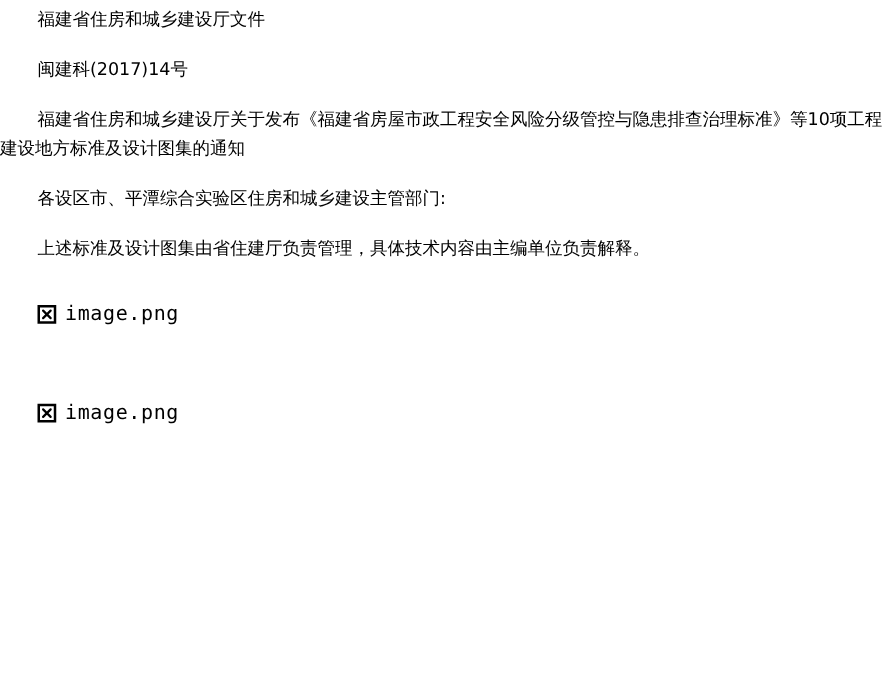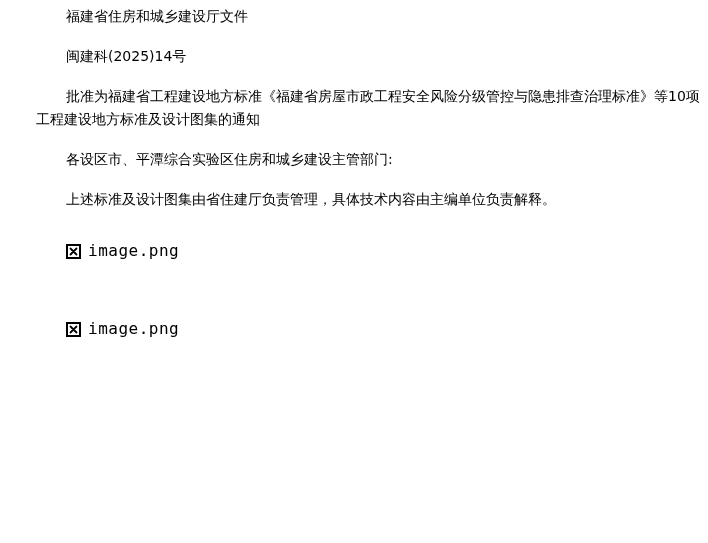--- a/index.html
+++ b/index.html
@@ -13,21 +13,20 @@
     background: #ffffff;
     color: #000000;
     font-family: "DejaVu Sans", "Liberation Sans", sans-serif;
     font-size: 14px;
   }
   .doc p {
     margin: 17px 0;
     line-height: 23px;
     text-indent: 30px;
     word-break: break-all;
-    padding-left: 36px;
   }
   .doc p.first {
     margin-top: 5px;
   }
   .doc p.gap-extra {
     margin-top: 15px;
   }
   .img-para {
     text-indent: 38px;
     line-height: 18px;
@@ -56,23 +55,23 @@
     margin-left: 7px;
     letter-spacing: 0.5px;
   }
 </style>
 </head>
 <body>
 
 <div class="doc">
   <p class="first">福建省住房和城乡建设厅文件</p>
 
-  <p>闽建科(2025)14号</p>
+  <p>闽建科(2017)14号</p>
 
-  <p>批准为福建省工程建设地方标准《福建省房屋市政工程安全风险分级管控与隐患排查治理标准》等10项工程建设地方标准及设计图集的通知</p>
+  <p>福建省住房和城乡建设厅关于发布《福建省房屋市政工程安全风险分级管控与隐患排查治理标准》等10项工程建设地方标准及设计图集的通知</p>
 
   <p>各设区市、平潭综合实验区住房和城乡建设主管部门:</p>
 
 
   <p class="gap-extra">上述标准及设计图集由省住建厅负责管理，具体技术内容由主编单位负责解释。</p>
 
 
 
 
   <p class="img-para img-1">

